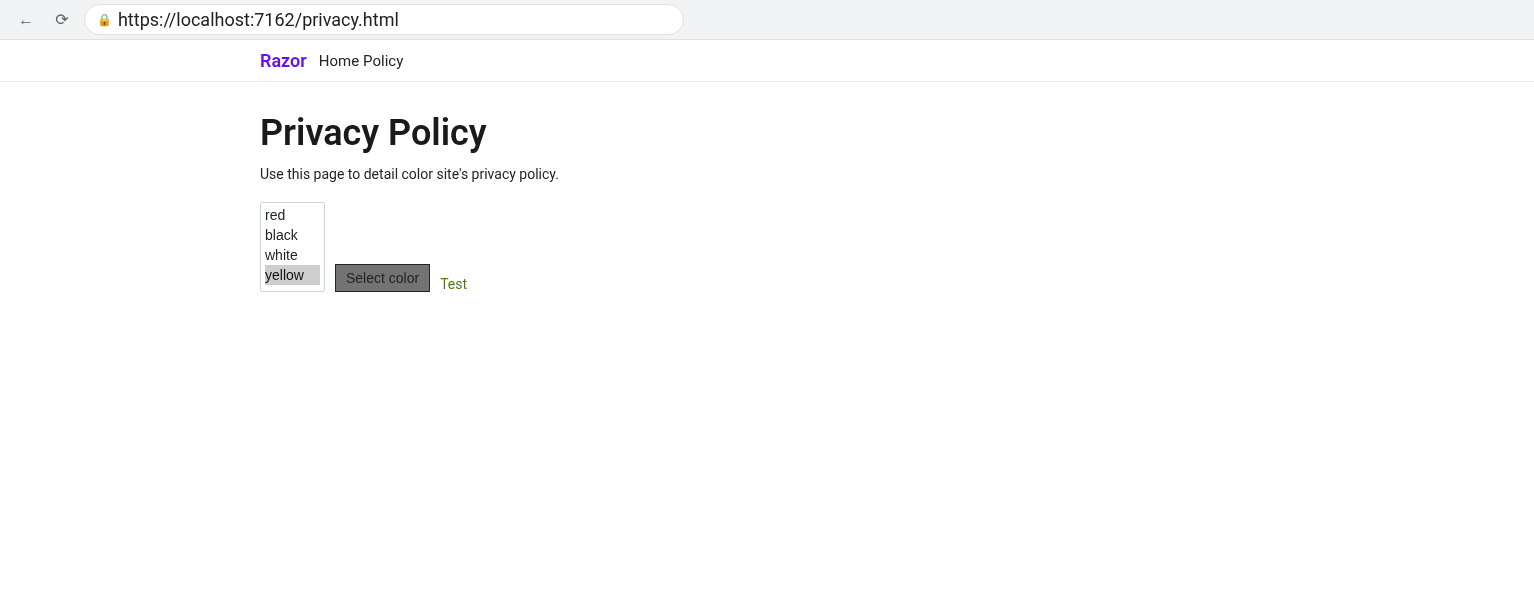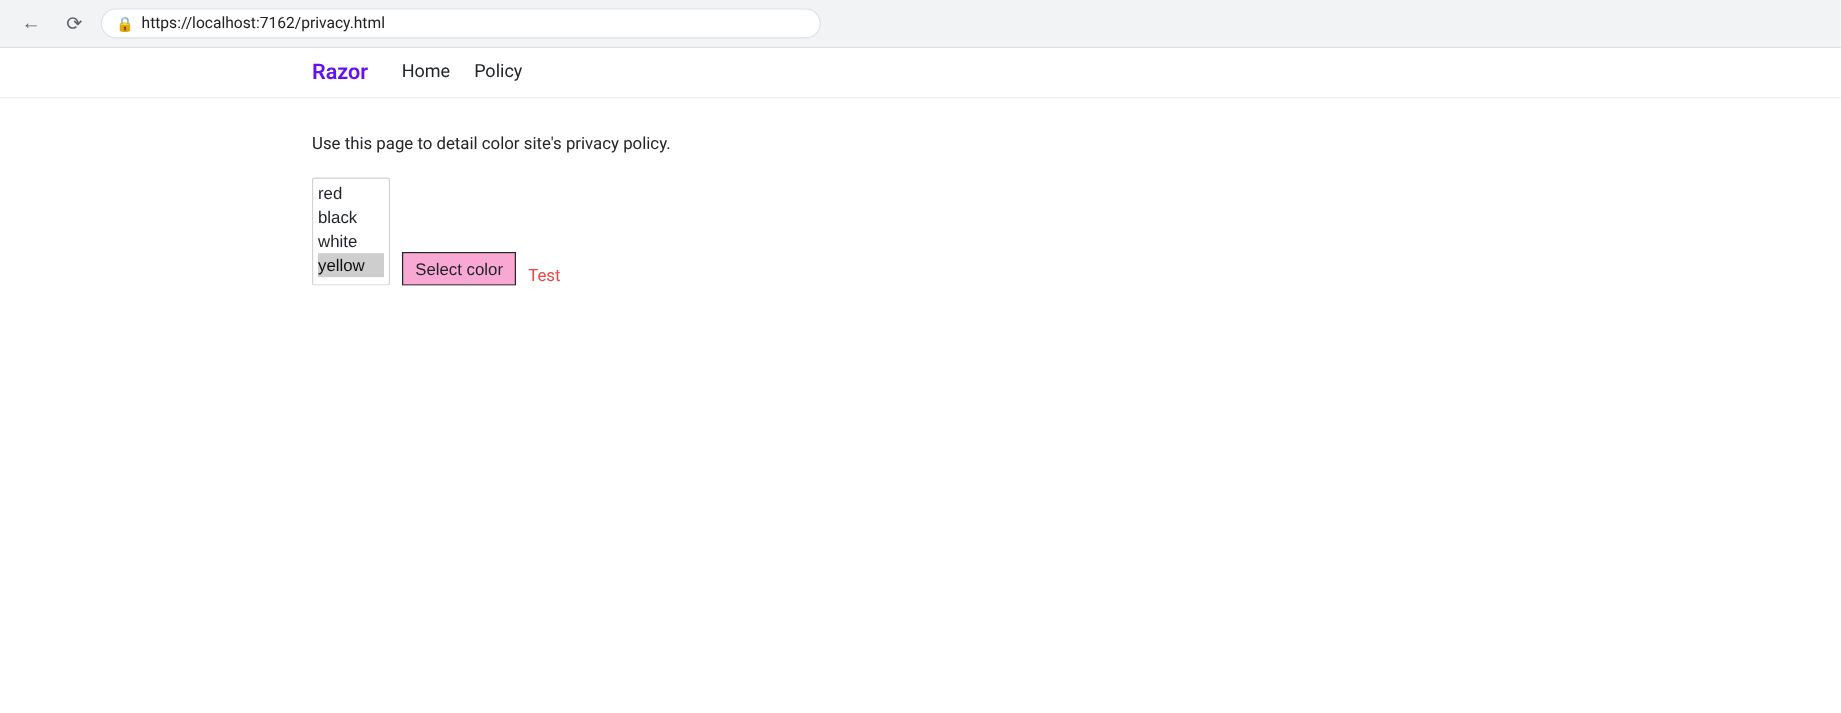--- a/index.html
+++ b/index.html
@@ -52,36 +52,36 @@
       max-width: 600px;
     }
 
     .lock-icon {
       color: #5f6368;
       font-size: 12px;
     }
 
     .address-url {
       color: #202124;
-      font-size: 13px;
+      font-size: 18px;
     }
 
     
     .page-content {
       padding: 0;
     }
 
     
     .navbar {
       border-bottom: 1px solid #e9ecef;
       padding: 10px 0;
       display: flex;
-      align-items: flex-start;
+      align-items: center;
       padding-left: 260px;
-      gap: 20px;
+      gap: 4px;
     }
 
     .navbar-brand {
       font-size: 18px;
       font-weight: 600;
       color: #6610f2;
       text-decoration: none;
       margin-right: 8px;
     }
 
@@ -127,31 +127,31 @@
       width: 65px;
       height: 90px;
     }
 
     .color-select option {
       padding: 2px 0;
     }
 
     .select-btn {
       border: 1px solid #212529;
-      background: #f9a8d4;
+      background: #737373;
       color: #212529;
       font-size: 14px;
       padding: 4px 10px;
       cursor: pointer;
       border-radius: 0;
       height: 28px;
     }
 
     .test-link {
-      color: #ef4444;
+      color: #4d7c0f;
       text-decoration: none;
       font-size: 14px;
     }
   </style>
 </head>
 <body>
 
 <div class="browser-chrome">
   <button class="browser-nav-btn">←</button>
   <button class="browser-nav-btn">⟳</button>
@@ -163,20 +163,21 @@
 
 <div class="page-content">
 
   <nav class="navbar">
     <a class="navbar-brand" href="#">Razor</a>
     <a class="navbar-link" href="#">Home</a>
     <a class="navbar-link" href="#">Policy</a>
   </nav>
 
   <main class="main-content">
+    <h1 class="page-title">Privacy Policy</h1>
     <p class="page-subtitle">Use this page to detail color site's privacy policy.</p>
 
     <div class="form-area">
       <select class="color-select" size="4">
         <option value="red">red</option>
         <option value="black">black</option>
         <option value="white">white</option>
         <option value="yellow" selected="">yellow</option>
       </select>
 

